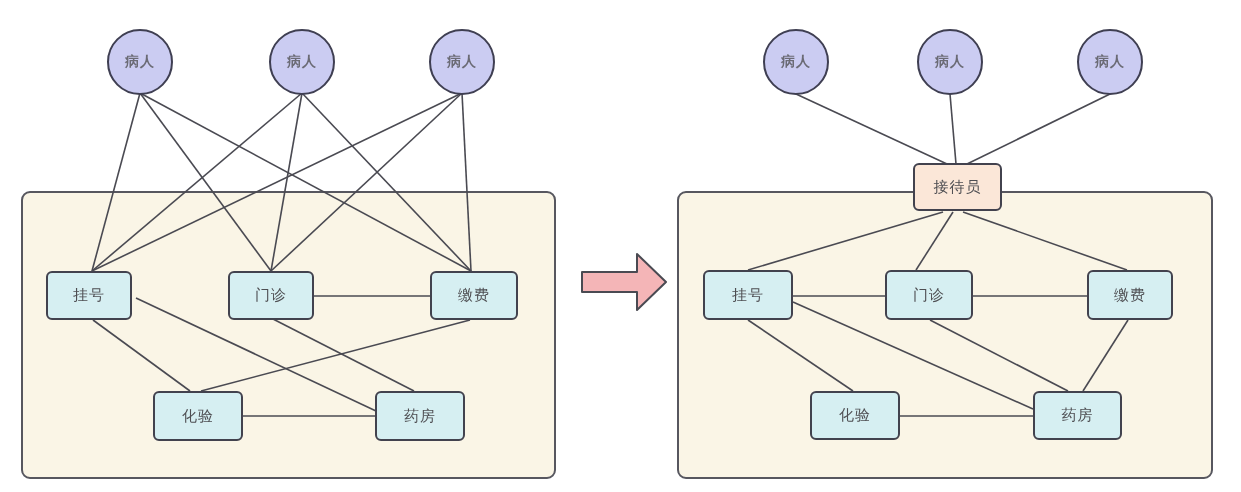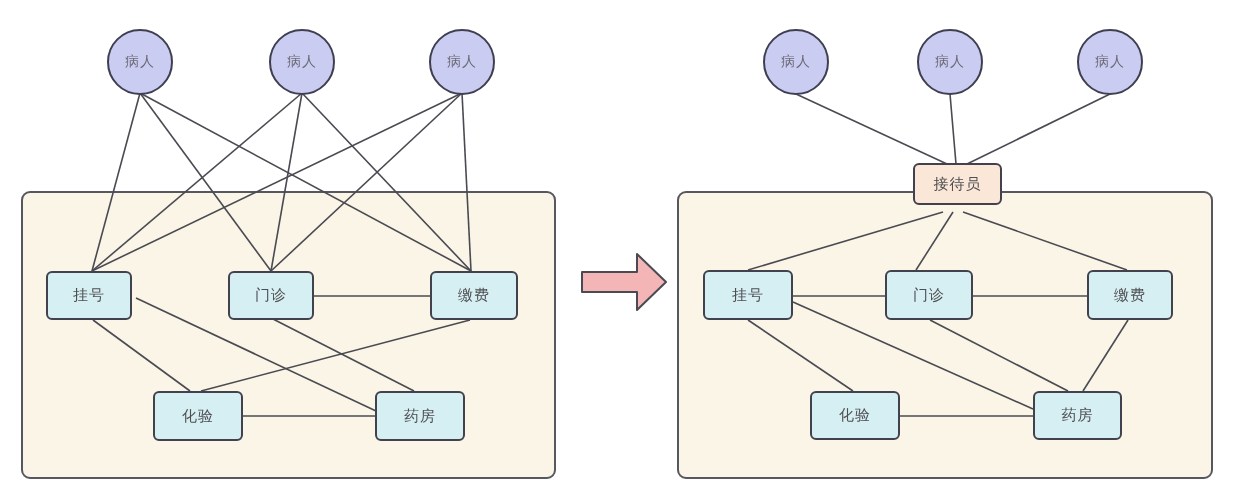--- a/index.html
+++ b/index.html
@@ -9,20 +9,21 @@
     font-family:"DejaVu Sans","Liberation Sans",sans-serif;
   }
   #canvas{position:absolute;inset:0;width:1241px;height:492px;}
   #edges-svg{position:absolute;left:0;top:0;z-index:1;}
   .node{
     position:absolute;z-index:2;display:flex;align-items:center;justify-content:center;
     box-sizing:border-box;font-size:15px;letter-spacing:1px;
   }
   .node.circle{
     border-radius:50%;
+    font-weight:bold;
   }
   .node.box{
     border-radius:6px;
   }
   #watermark{
     position:absolute;right:6px;bottom:9px;z-index:3;
     font-size:17px;color:#9b9b9b;letter-spacing:1px;
     text-shadow:1px 1px 0 #ffffff;
   }
 </style>
@@ -89,21 +90,21 @@
     </div>
     <div class="node circle" style="left: 763px; top: 29px; width: 66px; height: 66px; background: rgb(203, 204, 242); border: 2px solid rgb(63, 63, 82); color: rgb(107, 107, 117); font-size: 14px;">
       <span>病人</span>
     </div>
     <div class="node circle" style="left: 917px; top: 29px; width: 66px; height: 66px; background: rgb(203, 204, 242); border: 2px solid rgb(63, 63, 82); color: rgb(107, 107, 117); font-size: 14px;">
       <span>病人</span>
     </div>
     <div class="node circle" style="left: 1077px; top: 29px; width: 66px; height: 66px; background: rgb(203, 204, 242); border: 2px solid rgb(63, 63, 82); color: rgb(107, 107, 117); font-size: 14px;">
       <span>病人</span>
     </div>
-    <div class="node box" style="left: 913px; top: 163px; width: 89px; height: 42px; background: rgb(251, 231, 216); border: 2px solid rgb(66, 66, 78); color: rgb(78, 78, 82);">
+    <div class="node box" style="left: 913px; top: 163px; width: 89px; height: 48px; background: rgb(251, 231, 216); border: 2px solid rgb(66, 66, 78); color: rgb(78, 78, 82);">
       <span>接待员</span>
     </div>
     <div class="node box" style="left: 703px; top: 270px; width: 90px; height: 50px; background: rgb(214, 239, 242); border: 2px solid rgb(66, 66, 78); color: rgb(78, 78, 82);">
       <span>挂号</span>
     </div>
     <div class="node box" style="left: 885px; top: 270px; width: 88px; height: 50px; background: rgb(214, 239, 242); border: 2px solid rgb(66, 66, 78); color: rgb(78, 78, 82);">
       <span>门诊</span>
     </div>
     <div class="node box" style="left: 1087px; top: 270px; width: 86px; height: 50px; background: rgb(214, 239, 242); border: 2px solid rgb(66, 66, 78); color: rgb(78, 78, 82);">
       <span>缴费</span>

